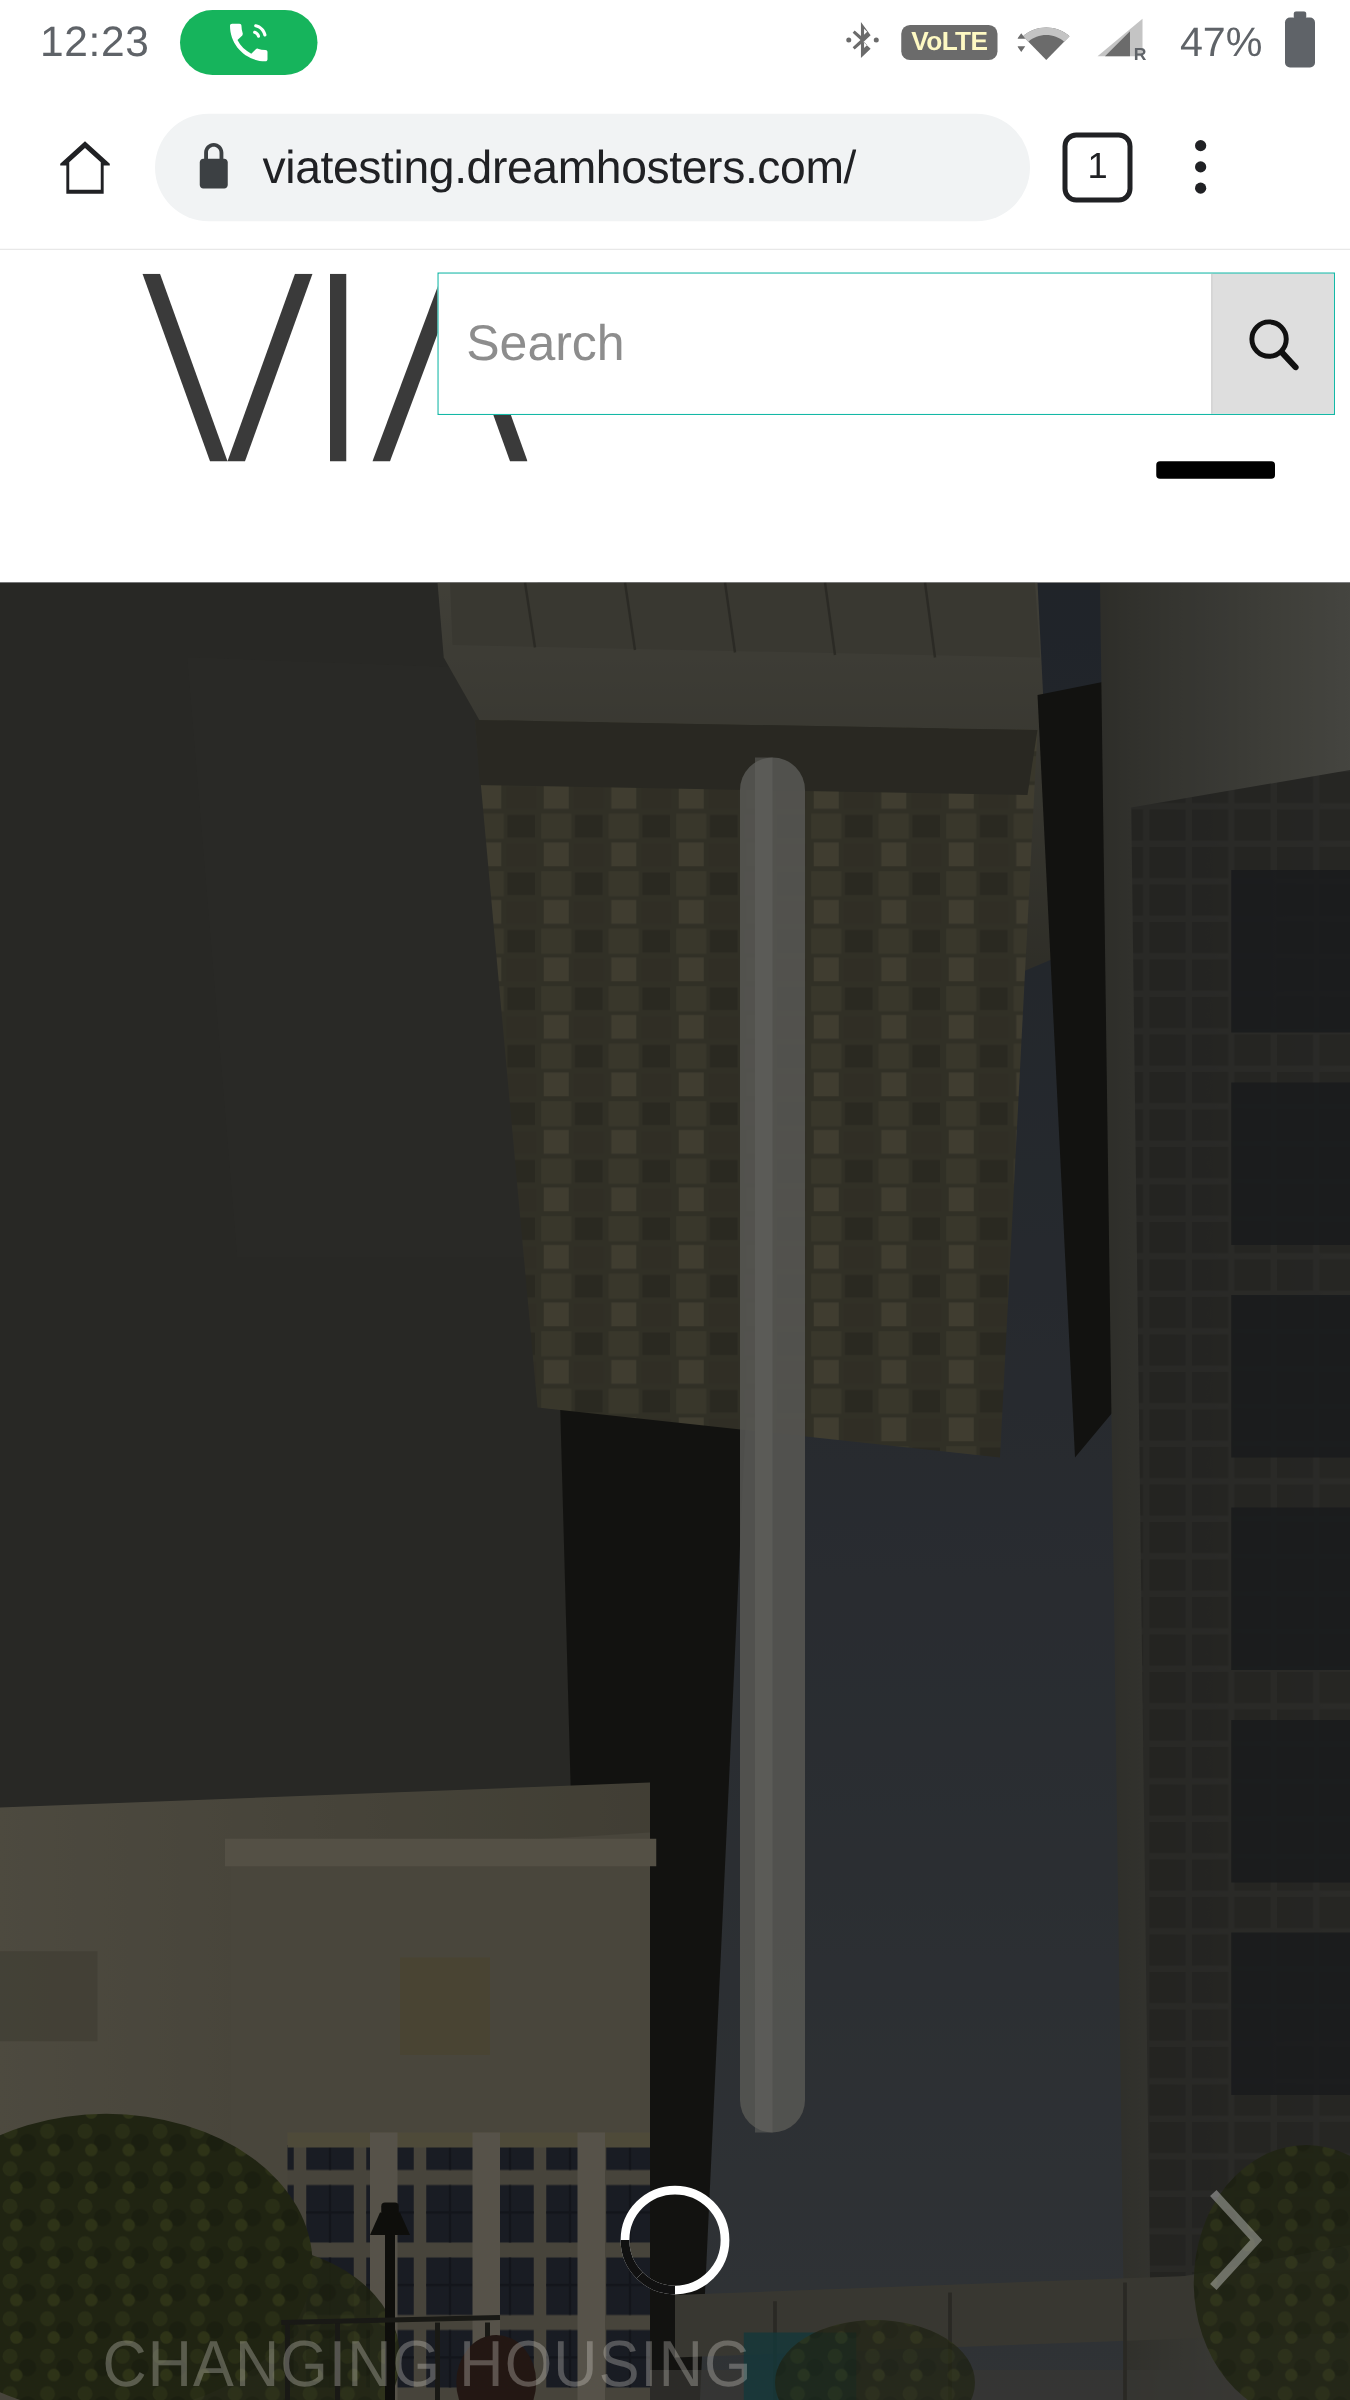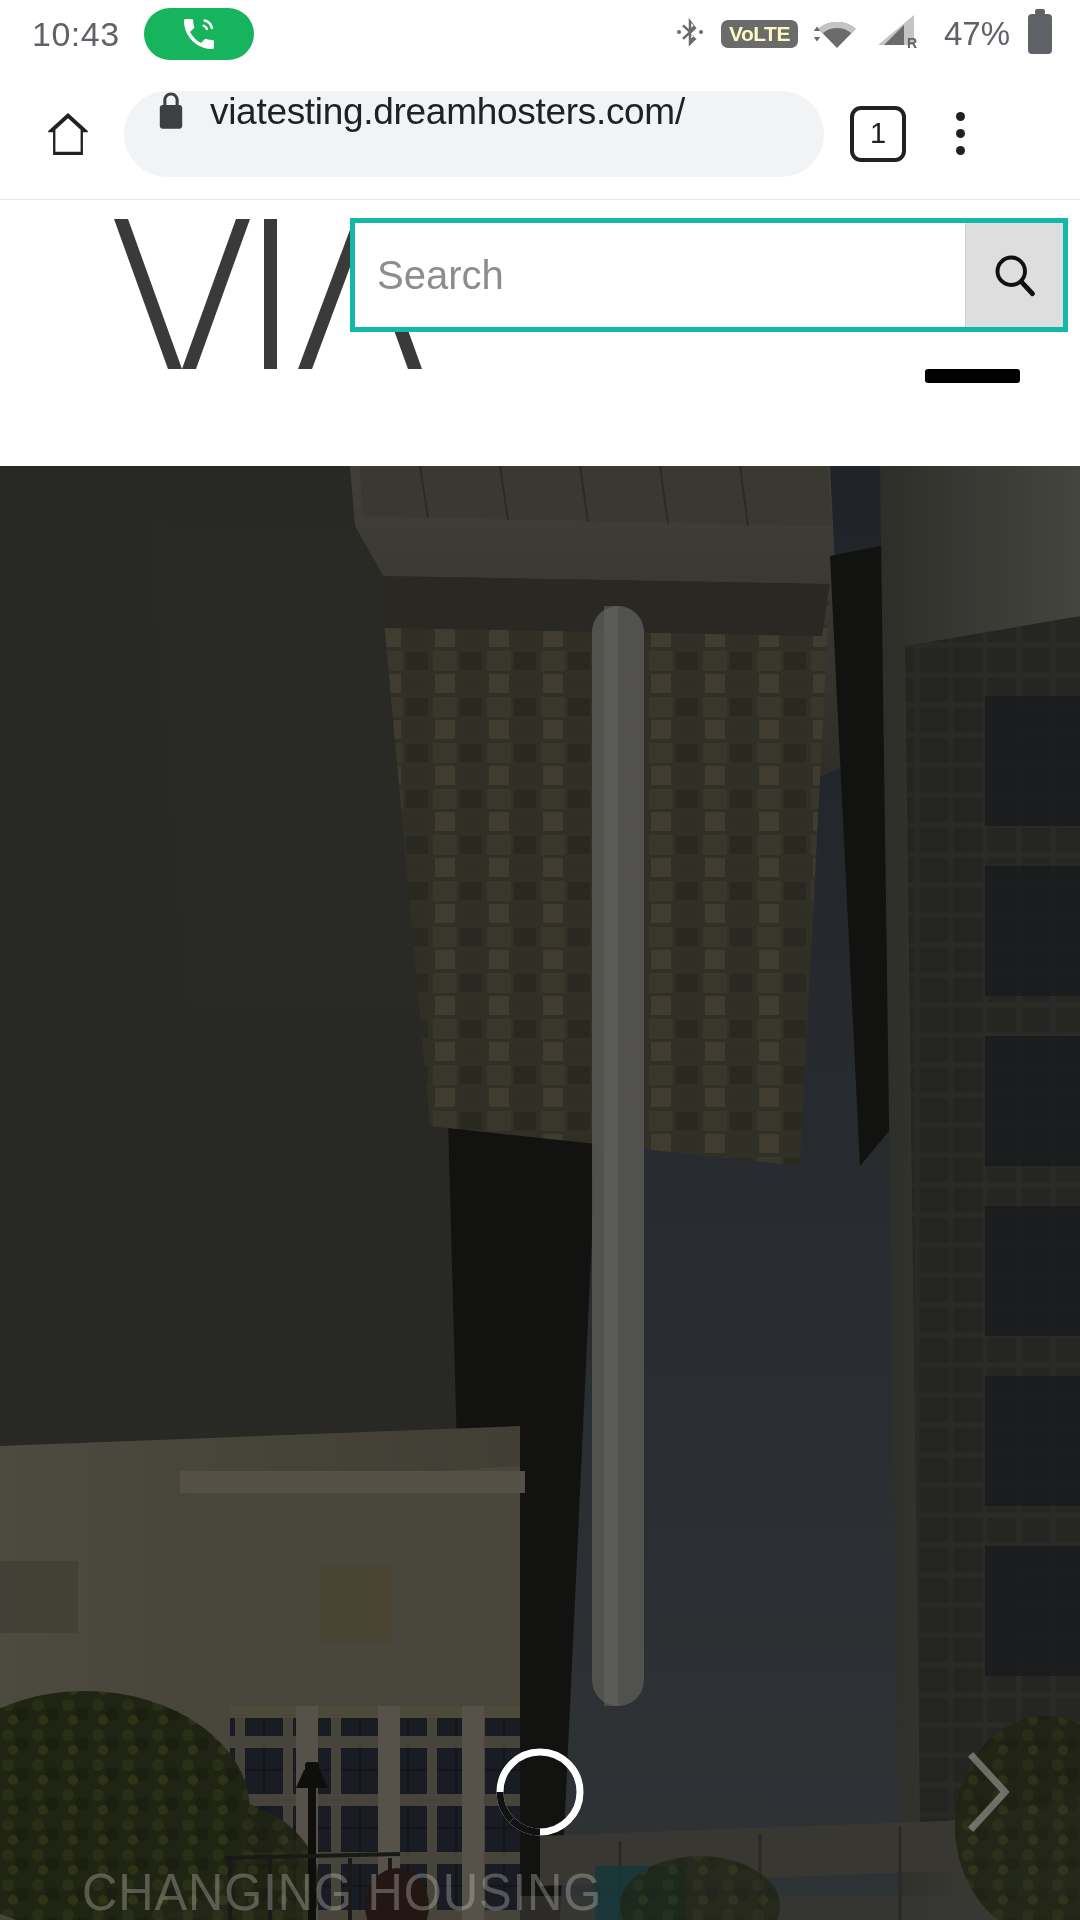--- a/index.html
+++ b/index.html
@@ -55,21 +55,21 @@
     display:flex; align-items:center;
     border-bottom:1px solid #e8e8e8;
   }
   .home-btn{ margin-left:36px; width:64px; height:64px;
     display:flex; align-items:center; justify-content:center; }
   .omnibox{
     margin-left:24px;
     width:700px; height:86px;
     background:#f1f3f4;
     border-radius:43px;
-    display:flex; align-items:flex-start;
+    display:flex; align-items:center;
     padding:0 30px;
     overflow:hidden;
   }
   .lock-ico{ flex:0 0 auto; margin-right:22px; display:flex; align-items:center; }
   .url-text{
     font-size:37px; color:#202124;
     white-space:nowrap; overflow:hidden;
     letter-spacing:-.3px;
   }
   .tab-count{
@@ -94,21 +94,21 @@
   .logo-wrap{
     position:absolute; left:112px; top:18px;
     width:310px; height:170px;
   }
   .logo-wrap svg{ display:block; }
 
   .searchbox{
     position:absolute; left:350px; top:17px;
     width:718px; height:114px;
     display:flex;
-    border:5px solid #14b8a6;
+    border:1px solid #14b8a6;
     background:#ffffff;
     z-index:5;
   }
   .search-field{
     flex:1 1 auto;
     border:none; outline:none;
     background:#ffffff;
     font-size:40px; color:#333;
     padding-left:22px;
     font-family:"Liberation Sans", sans-serif;
@@ -162,21 +162,21 @@
     z-index:60;
     display:flex; align-items:center; justify-content:center;
     cursor:pointer;
   }
 </style>
 </head>
 <body>
 
 <div class="statusbar">
 
-  <div class="sb-time">10:43</div>
+  <div class="sb-time">12:23</div>
 
   <div class="sb-callpill">
     <svg width="40" height="40" viewBox="0 0 24 24" fill="#ffffff" aria-hidden="true">
       <path d="M6.6 10.8c1.4 2.8 3.8 5.1 6.6 6.6l2.2-2.2c.3-.3.7-.4 1-.2 1.1.4 2.3.6 3.6.6.6 0 1 .4 1 1V20c0 .6-.4 1-1 1C10.6 21 3 13.4 3 4c0-.6.4-1 1-1h3.5c.6 0 1 .4 1 1 0 1.2.2 2.4.6 3.6.1.3 0 .7-.2 1l-2.3 2.2z"></path>
       <path d="M15.5 3.2c-.4-.1-.8.2-.9.6-.1.4.2.8.6.9 1.9.4 3.4 1.9 3.8 3.8.1.4.4.6.7.6h.2c.4-.1.7-.5.6-.9-.5-2.5-2.5-4.5-5-5z"></path>
       <path d="M15 6.4c-.4-.1-.8.1-.9.5-.1.4.1.8.5.9.7.2 1.2.7 1.4 1.4.1.3.4.5.7.5h.2c.4-.1.6-.5.5-.9-.3-1.1-1.2-2-2.4-2.4z"></path>
     </svg>
   </div>
 
   <div class="sb-right">

